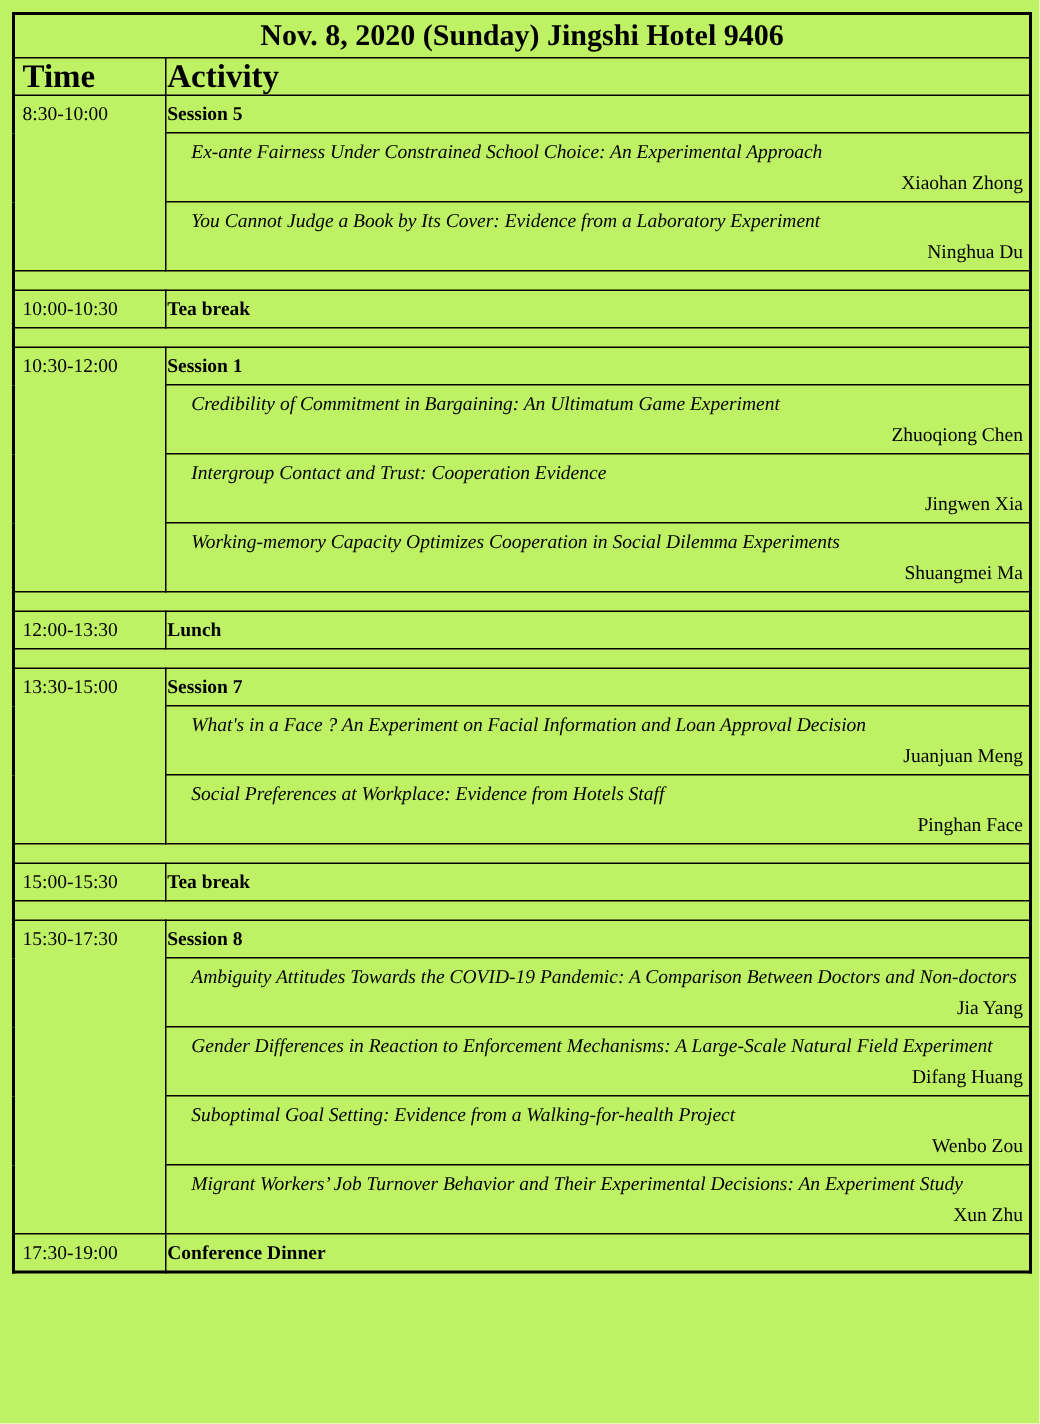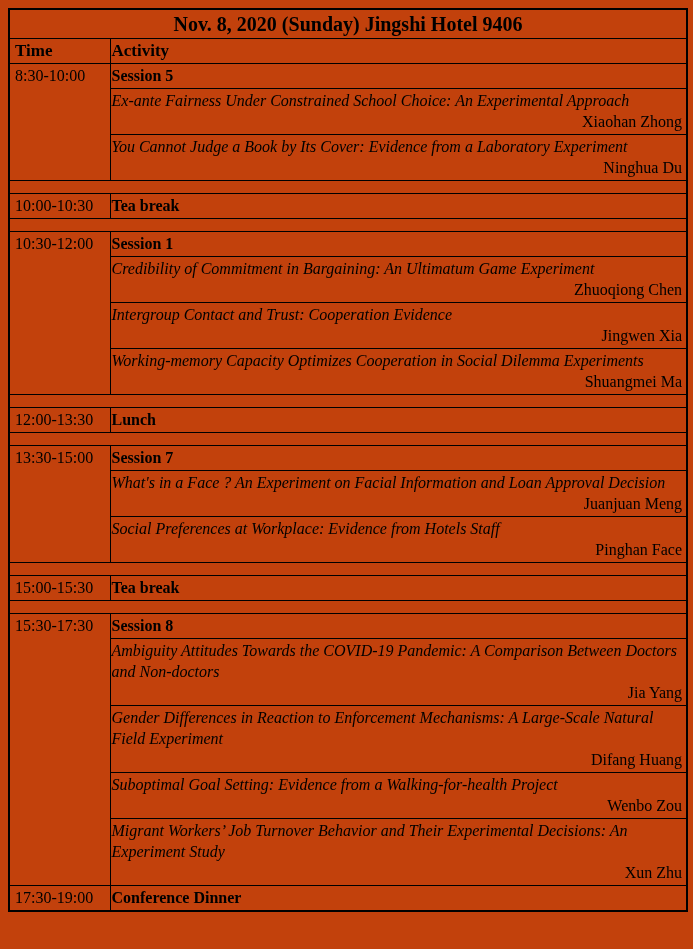--- a/index.html
+++ b/index.html
@@ -7,55 +7,55 @@
     padding: 0;
     background: #ffffff;
     font-family: "Liberation Serif", serif;
     color: #000000;
   }
   .page {
     width: 693px;
     height: 949px;
     box-sizing: border-box;
     padding: 8px 7px 8px 8px;
-    background: #c2410c;
+    background: #bef264;
     overflow: hidden;
   }
   table.schedule {
     border-collapse: collapse;
     width: 678px;
     table-layout: fixed;
     border: 2px solid #000000;
   }
   col.c-time { width: 101px; }
   col.c-activity { width: 577px; }
   td, th {
     border: 1px solid #000000;
     vertical-align: top;
     padding: 1px 4px 2px 5px;
-    font-size: 16px;
+    font-size: 13px;
     line-height: 21px;
     overflow: hidden;
   }
   td.title-cell {
     text-align: center;
     font-weight: bold;
     font-size: 20px;
     line-height: 24px;
     padding: 2px 4px;
   }
   th {
     text-align: left;
     font-weight: bold;
-    font-size: 17px;
+    font-size: 22px;
   }
   th.activity-h, td.activity { padding-left: 1px; }
   td.session-cell { font-weight: bold; }
   td.time-cell { white-space: nowrap; }
-  .paper-title { font-style: italic; }
+  .paper-title { font-style: italic; margin-left: 16px; }
   .paper-author { font-style: normal; text-align: right; }
   tr.spacer-row td {
     height: 12px;
     padding: 0;
     line-height: 12px;
   }
 </style>
 </head>
 <body>
 

